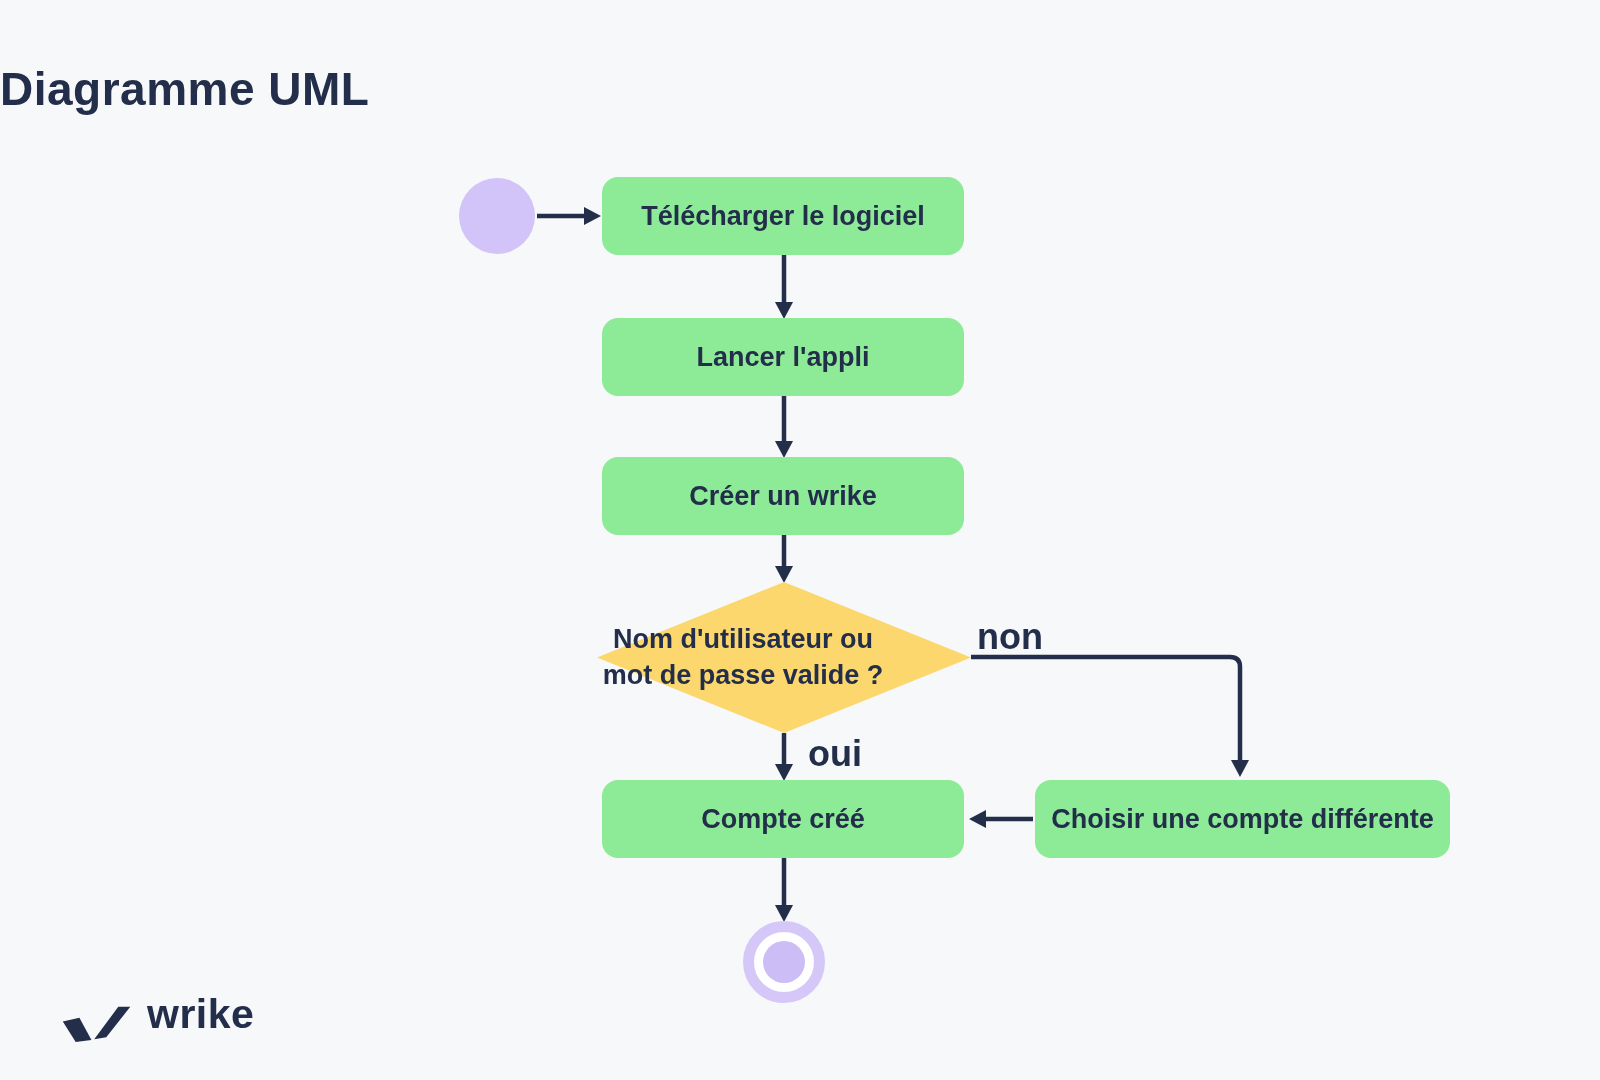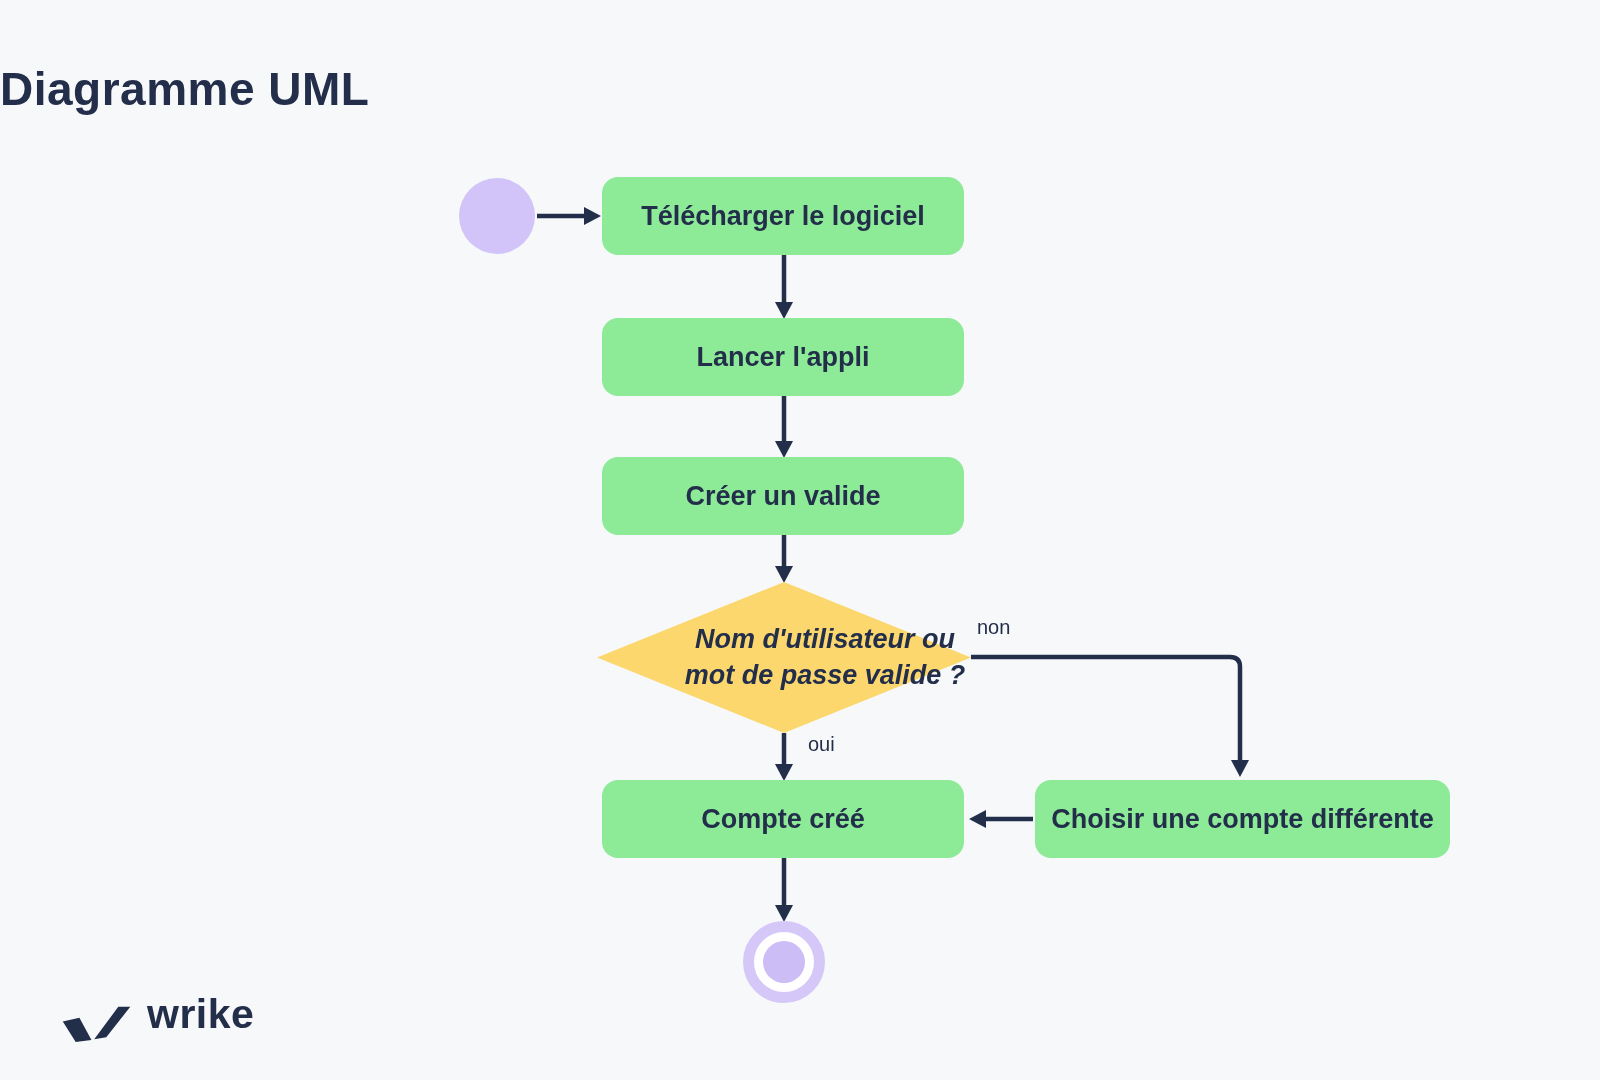--- a/index.html
+++ b/index.html
@@ -80,36 +80,35 @@
     position: absolute;
     inset: 0;
     background: var(--decision-node);
     clip-path: polygon(50% 0%, 100% 50%, 50% 100%, 0% 50%);
   }
   .decision-label {
     position: absolute;
     inset: 0;
     display: flex;
     align-items: center;
-    justify-content: flex-end;
-    font-style: italic;
+    justify-content: flex-start;
   }
   .decision-label span {
     display: block;
     max-width: 292px;
     text-align: center;
     font-size: 27px;
     font-weight: 700;
     line-height: 1.30;
     color: var(--text);
   }
   .edge-label {
     position: absolute;
-    font-size: 20px;
-    font-weight: 400;
+    font-size: 36px;
+    font-weight: 700;
     color: var(--text);
   }
   .label-non { left: 977px; top: 616px; }
   .label-oui { left: 808px; top: 733px; }
 
   .end-node {
     position: absolute;
     left: 743px; top: 921px;
     width: 82px; height: 82px;
     border-radius: 50%;
@@ -180,21 +179,21 @@
 
   <div class="action-box box-download">
     <span>Télécharger le logiciel</span>
   </div>
 
   <div class="action-box box-launch">
     <span>Lancer l'appli</span>
   </div>
 
   <div class="action-box box-create">
-    <span>Créer un valide</span>
+    <span>Créer un wrike</span>
   </div>
 
   <div class="decision-node">
     <div class="decision-shape"></div>
     <div class="decision-label">
       <span>Nom d'utilisateur ou mot de passe valide ?</span>
     </div>
   </div>
 
   <div class="edge-label label-non">non</div>

